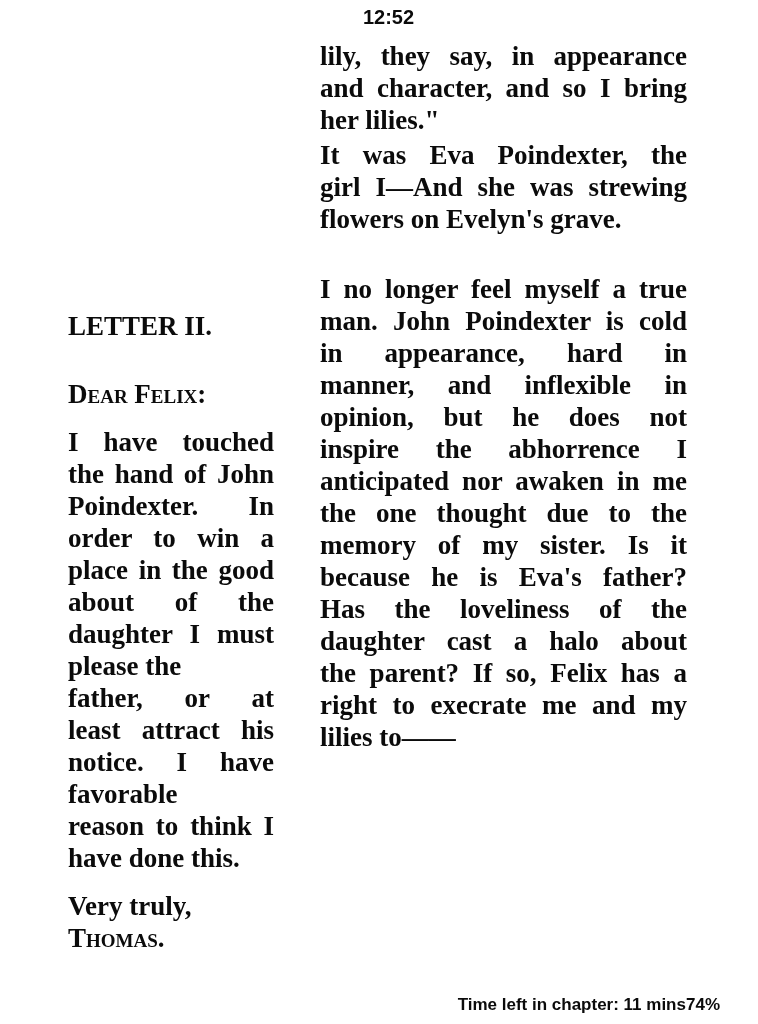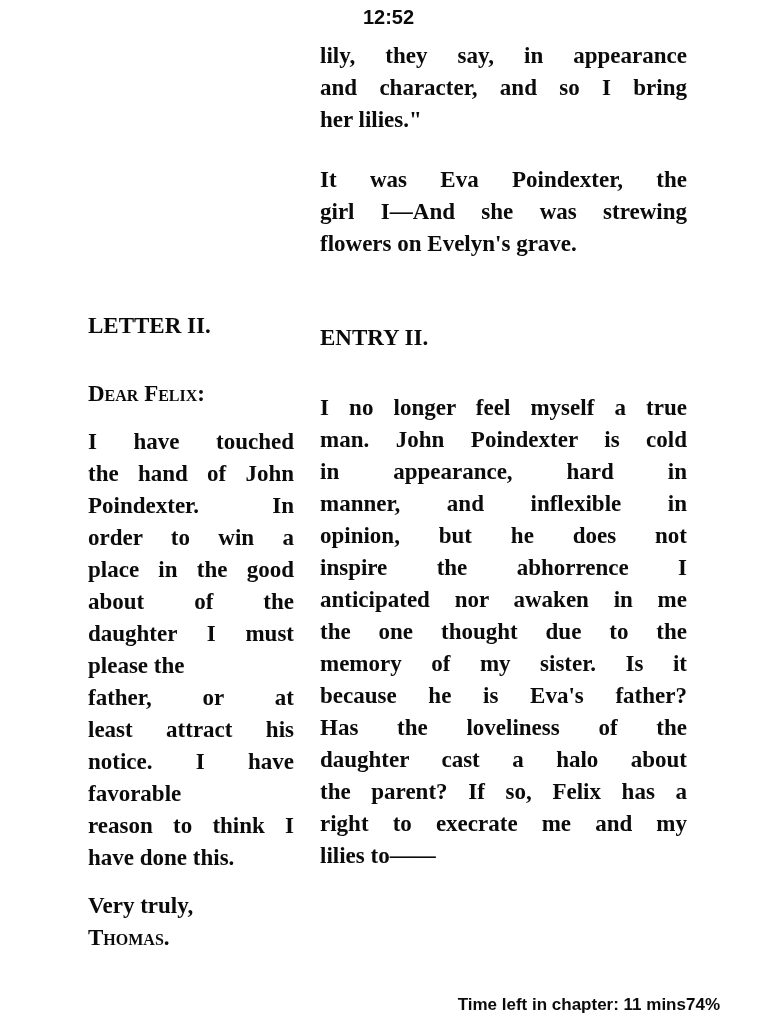--- a/index.html
+++ b/index.html
@@ -16,35 +16,35 @@
     top: 6px; left: 0; right: 16px;
     text-align: center;
     font: 700 20px "Liberation Sans", sans-serif;
     color: var(--fg, #0b0b0b);
     margin-left: 35px;
   }
   .col {
     position: absolute;
     font-family: "Liberation Serif", serif;
     font-weight: 700;
-    font-size: 23px;
+    font-size: 27px;
     line-height: 32px;
     color: var(--fg, #0b0b0b);
   }
-  .col-left  { left: 88px;  top: 310px; width: 206px; }
+  .col-left  { left: 68px;  top: 310px; width: 206px; }
   .col-right { left: 320px; top: 40px;  width: 367px; }
 
   .tline { min-height: 32px; white-space: nowrap; }
   .tline.just { text-align: justify; text-align-last: justify; text-justify: inter-word; }
   .tline.nat  { text-align: left; }
   .smallcaps  { font-variant: small-caps; }
 
   .heading { font-weight: 700; line-height: 32px; }
 
-  .block-contB    { margin-top: 28px; }
+  .block-contB    { margin-top: 3px; }
   .block-heading-r{ margin-top: 62px; }
   .block-entry    { margin-top: 38px; }
 
   .block-salutation { margin-top: 36px; }
   .block-letter     { margin-top: 16px; }
   .block-signature  { margin-top: 16px; }
 
   .footer {
     position: absolute;
     left: 38px; right: 38px; top: 995px;
@@ -93,21 +93,20 @@
     <div class="block-contA">
         <div class="tline just">lily, they say, in appearance</div>
         <div class="tline just">and character, and so I bring</div>
         <div class="tline nat">her lilies."</div>
       </div>
     <div class="block-contB">
         <div class="tline just">It was Eva Poindexter, the</div>
         <div class="tline just">girl I—And she was strewing</div>
         <div class="tline nat">flowers on Evelyn's grave.</div>
       </div>
-    <div class="heading block-heading-r">ENTRY II.</div>
     <div class="block-entry">
         <div class="tline just">I no longer feel myself a true</div>
         <div class="tline just">man. John Poindexter is cold</div>
         <div class="tline just">in appearance, hard in</div>
         <div class="tline just">manner, and inflexible in</div>
         <div class="tline just">opinion, but he does not</div>
         <div class="tline just">inspire the abhorrence I</div>
         <div class="tline just">anticipated nor awaken in me</div>
         <div class="tline just">the one thought due to the</div>
         <div class="tline just">memory of my sister. Is it</div>

